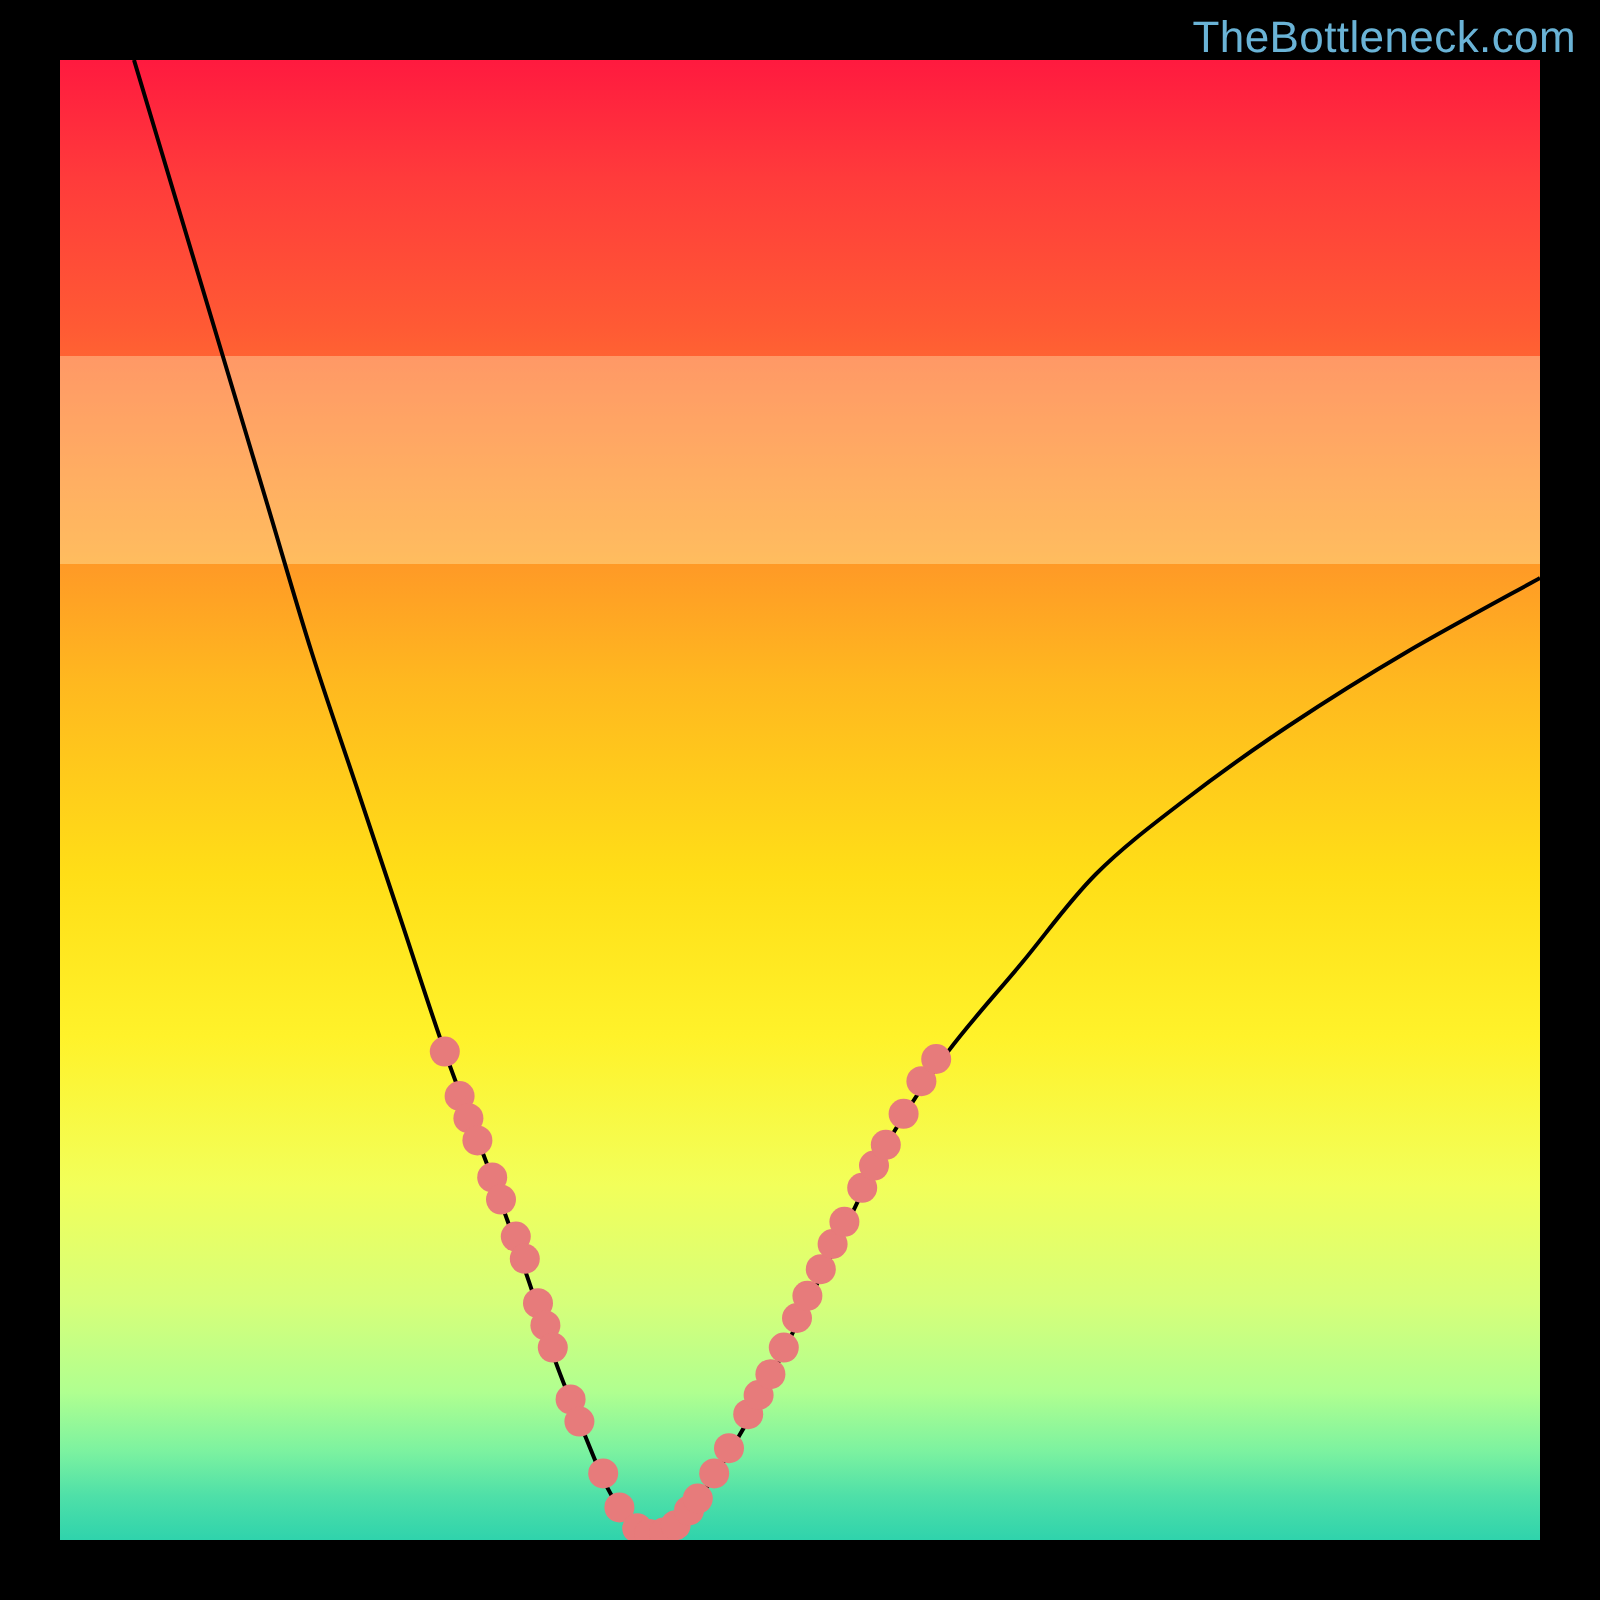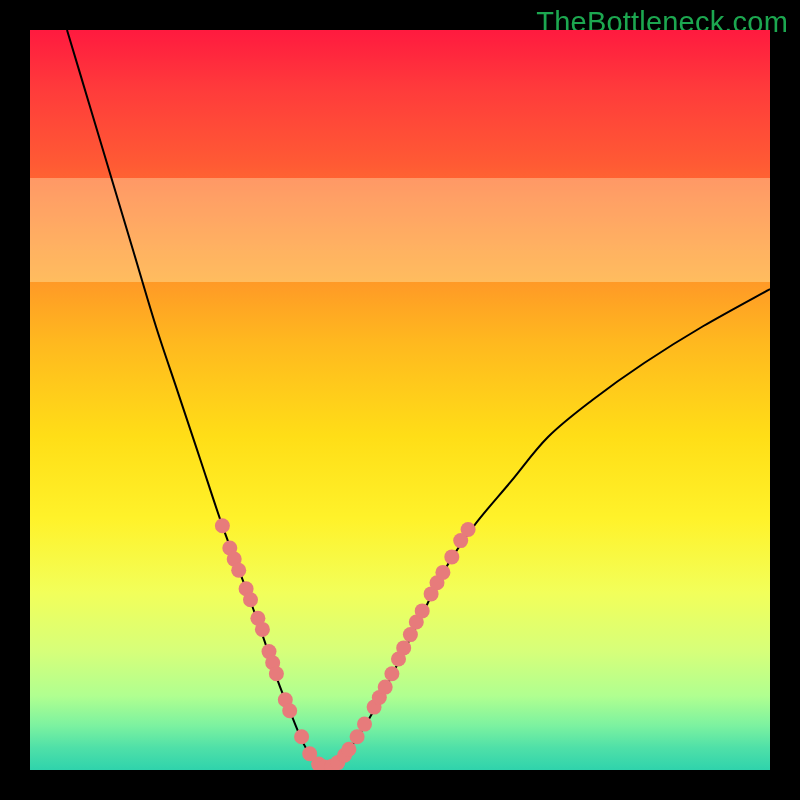--- a/index.html
+++ b/index.html
@@ -43,22 +43,22 @@
   .paleband {
     position: absolute;
     left: 0;
     width: 100%;
     background: rgba(255, 255, 200, 0.35);
   }
   .watermark {
     position: absolute;
     top: 6px;
     right: 12px;
-    color: #22c55e;
-    font-size: 29px;
+    color: #7dd3fc;
+    font-size: 22px;
     font-weight: 500;
     letter-spacing: 0.2px;
     opacity: 0.85;
     user-select: none;
   }
   svg.curve {
     position: absolute;
     left: 0;
     top: 0;
     width: 740px;

